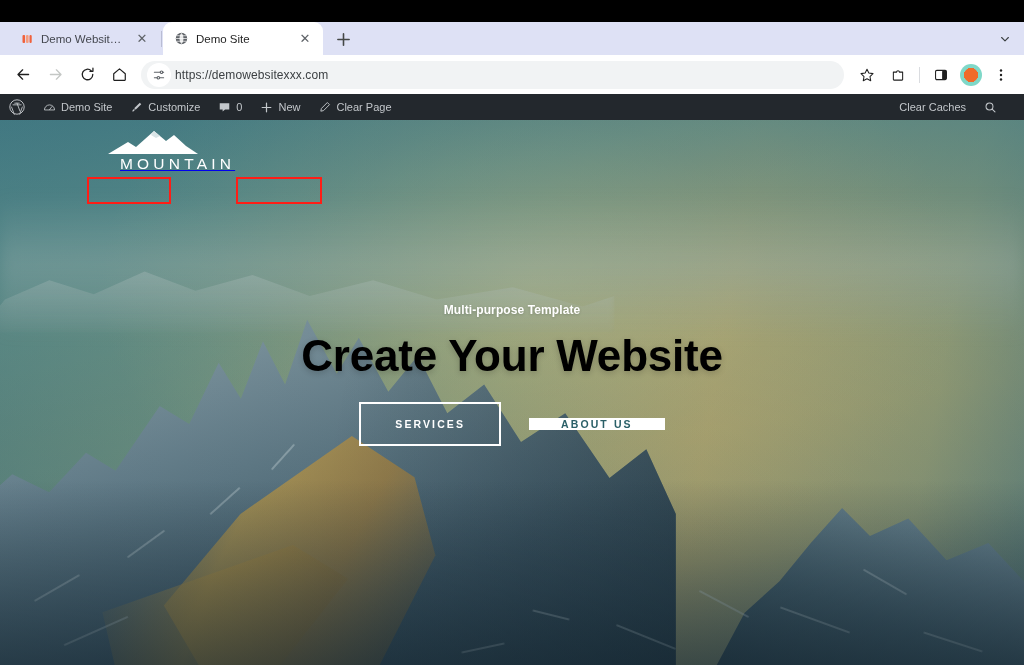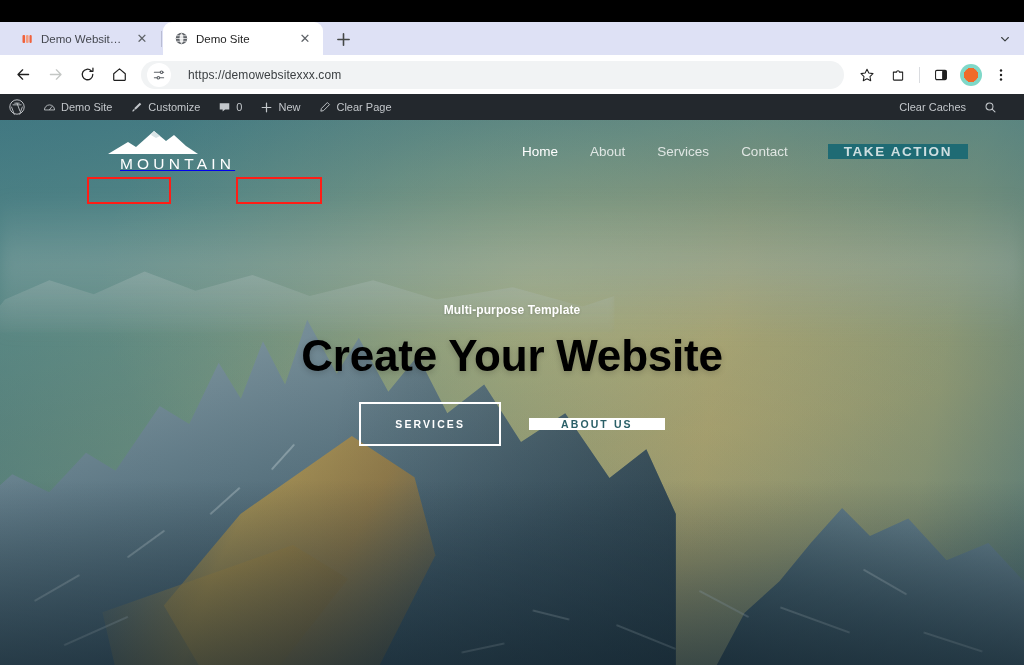--- a/index.html
+++ b/index.html
@@ -52,21 +52,21 @@
     padding:0 8px; gap:2px; position:relative;
   }
   .tb-btn{
     width:30px; height:30px; border-radius:50%;
     display:flex; align-items:center; justify-content:center;
     color:#1f1f1f; flex:0 0 auto;
   }
   .tb-btn.disabled{ color:#c4c7c5; }
   .omnibox{
     flex:1 1 auto; height:28px; background:#f1f3f4; border-radius:14px;
-    display:flex; align-items:center; gap:17px; padding:0 14px 0 6px;
+    display:flex; align-items:center; gap:4px; padding:0 14px 0 6px;
     margin:0 6px 0 5px; min-width:0;
   }
   .omni-chip{
     width:24px;height:24px;border-radius:50%;background:#fff;
     display:flex;align-items:center;justify-content:center;flex:0 0 24px;
   }
   .omni-url{
     font-size:12px; color:#3c4043; white-space:nowrap; overflow:hidden;
     text-overflow:ellipsis; letter-spacing:.1px;
   }
@@ -466,27 +466,20 @@
         <a class="logo" href="#">
           <span>
             <svg width="120" height="26" viewBox="0 0 120 26">
               <path d="M2 25 L22 13 L30 18 L48 2 L60 12 L68 6 L80 17 L92 25 Z" fill="#ffffff"></path>
               <path d="M48 2 L54 7 L50 9 L45 6 Z" fill="#d9e4e6"></path>
             </svg>
           </span>
           <span class="logo-word">MOUNTAIN</span>
         </a>
 
-        <nav class="nav">
-          <a href="#" class="current">Home</a>
-          <a href="#">About</a>
-          <a href="#">Services</a>
-          <a href="#">Contact</a>
-          <a href="#" class="cta">TAKE ACTION</a>
-        </nav>
       </div>
 
       <div class="hero-content">
         <div class="eyebrow">Multi-purpose Template</div>
         <h1 class="headline">Create Your Website</h1>
         <div class="btnrow">
           <a href="#" class="btn-outline">SERVICES</a>
           <a href="#" class="btn-solid">ABOUT US</a>
         </div>
       </div>

